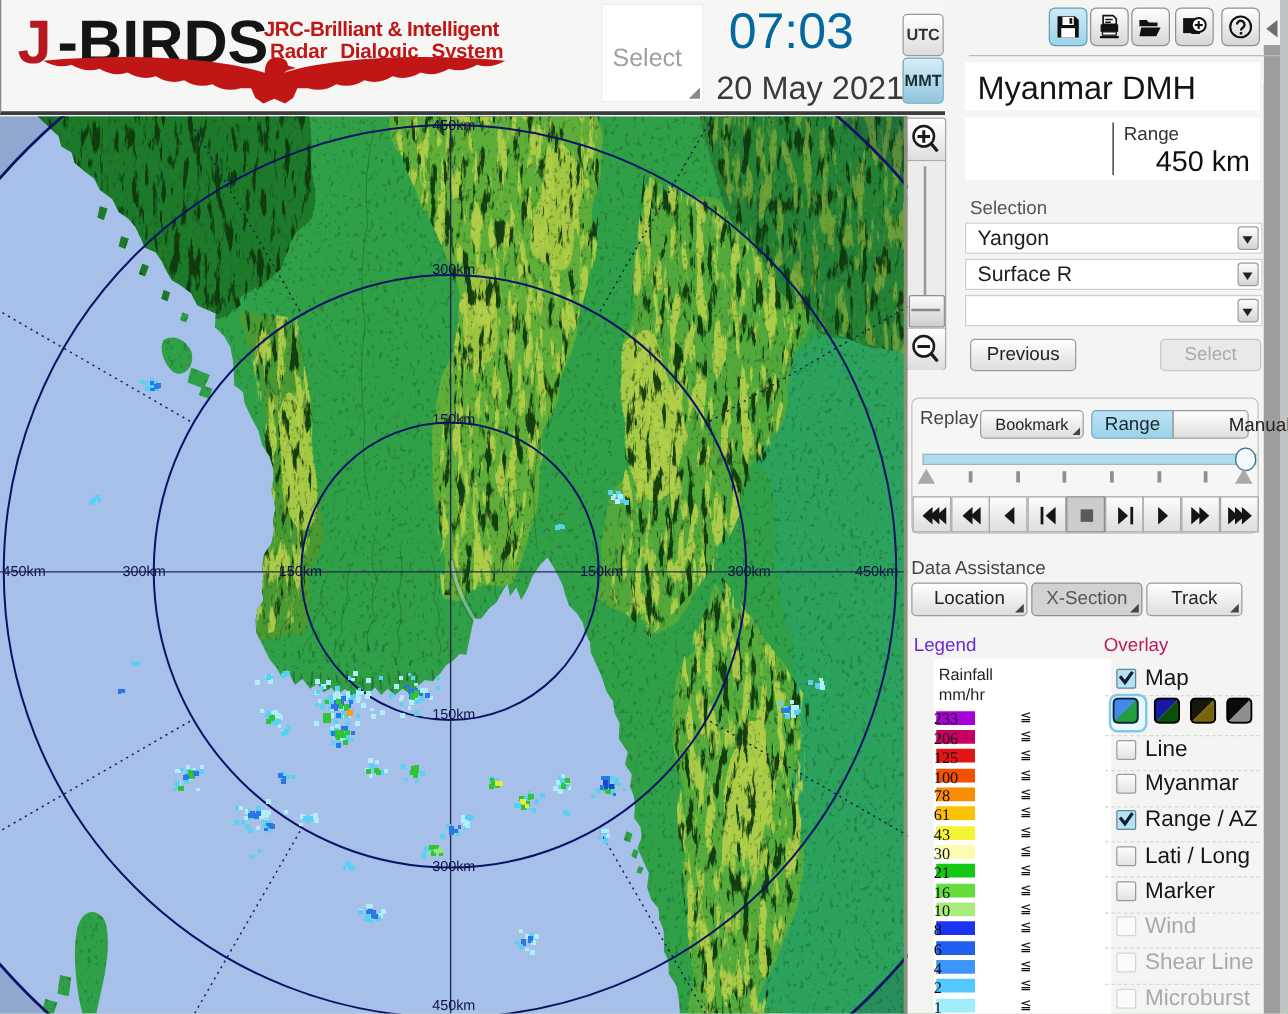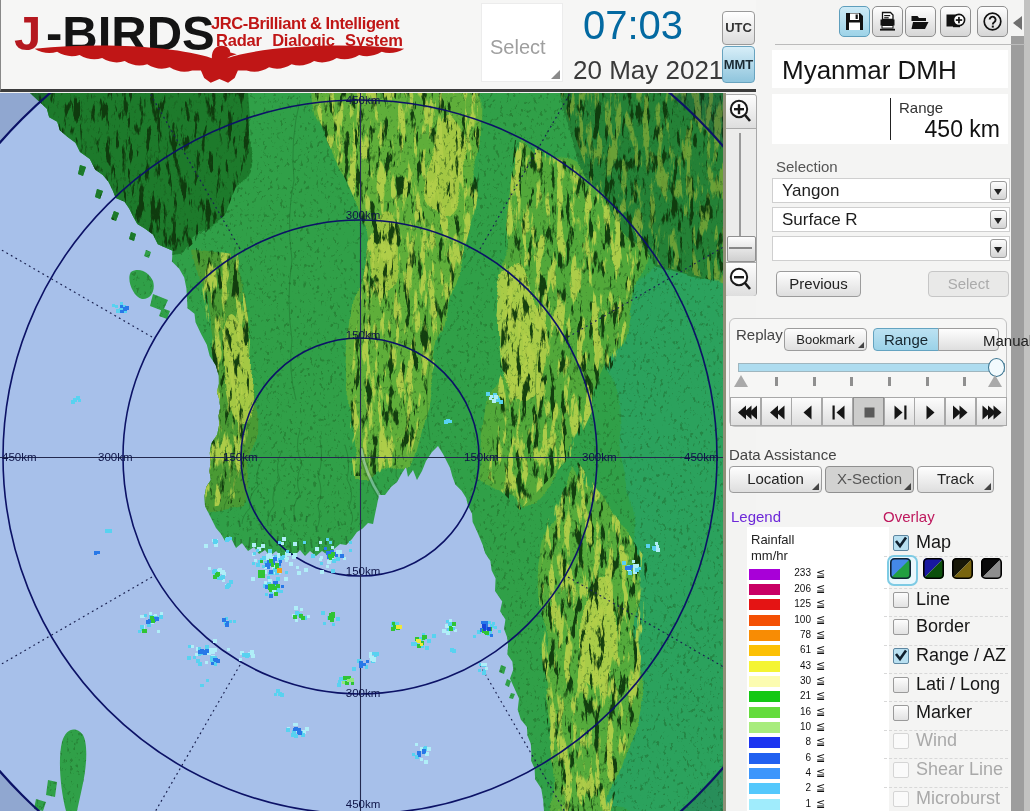--- a/index.html
+++ b/index.html
@@ -70,21 +70,21 @@
 #dalab{left:729px;top:446px;font-size:15px;color:#444;}
 #dab1{left:729px;top:466px;width:93px;height:27px;}
 #dab2{left:825px;top:466px;width:89px;height:27px;background:#d2d2d1;border-color:#8f8f8f;color:#555;}
 #dab3{left:917px;top:466px;width:77px;height:27px;}
 
 #leglab{left:731px;top:508px;font-size:15px;color:#6d28d9;}
 #legbox{left:747px;top:527px;width:142px;height:284px;background:#fff;}
 #rainlab{left:4px;top:5px;font-size:13px;color:#222;}
 #mmlab{left:4px;top:21px;font-size:13px;color:#222;}
 .sw{left:2px;width:31px;height:11px;}
-.swv{width:64px;text-align:right;font-size:10px;color:#111;}
+.swv{width:64px;text-align:left;font-size:13px;color:#111;font-family:Liberation Serif, serif;}
 .swe{left:69px;font-size:11px;color:#111;}
 
 #ovlab{left:883px;top:508px;font-size:15px;color:#be185d;}
 .cb{left:893px;width:16px;height:16px;border:1px solid #9a9a9a;border-radius:2px;
  background:linear-gradient(#fdfdfd,#e2e2e2);box-sizing:border-box;}
 .cbon{background:#b9e0f1;border-color:#5d86a0;}
 .cbdis{border-color:#d5d5d5;background:#fafafa;}
 .ovt{left:916px;font-size:18px;color:#161616;}
 .ovtd{left:916px;font-size:18px;color:#a9a9a9;}
 .ovsep{left:884px;width:124px;height:0;border-top:1px dashed #d8d8d8;}
@@ -321,21 +321,21 @@
 <div id="ovlab" class="abs">Overlay</div>
 <div class="abs cb cbon" style="top:535px;">
     <svg width="14" height="14" viewBox="0 0 14 14" style="position:absolute;left:0px;top:0px;">
       <path d="M2,5 L6,10 L12,1.5" fill="none" stroke="#10202e" stroke-width="2.6"></path>
     </svg>
   </div>
 <div class="abs ovt" style="top:532px;">Map</div>
 <div class="abs cb " style="top:592px;"></div>
 <div class="abs ovt" style="top:589px;">Line</div>
 <div class="abs cb " style="top:619px;"></div>
-<div class="abs ovt" style="top:616px;">Border</div>
+<div class="abs ovt" style="top:616px;">Myanmar</div>
 <div class="abs cb cbon" style="top:648px;">
     <svg width="14" height="14" viewBox="0 0 14 14" style="position:absolute;left:0px;top:0px;">
       <path d="M2,5 L6,10 L12,1.5" fill="none" stroke="#10202e" stroke-width="2.6"></path>
     </svg>
   </div>
 <div class="abs ovt" style="top:645px;">Range / AZ</div>
 <div class="abs cb " style="top:677px;"></div>
 <div class="abs ovt" style="top:674px;">Lati / Long</div>
 <div class="abs cb " style="top:705px;"></div>
 <div class="abs ovt" style="top:702px;">Marker</div>

